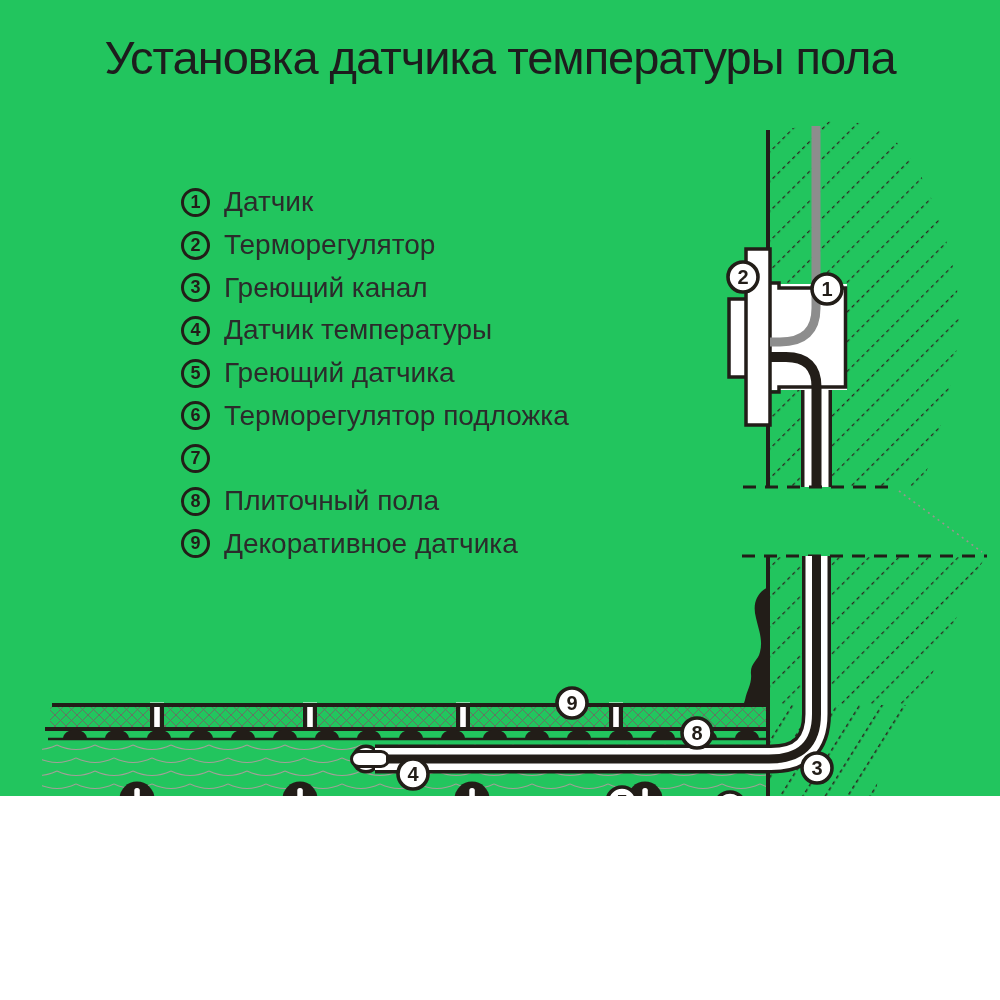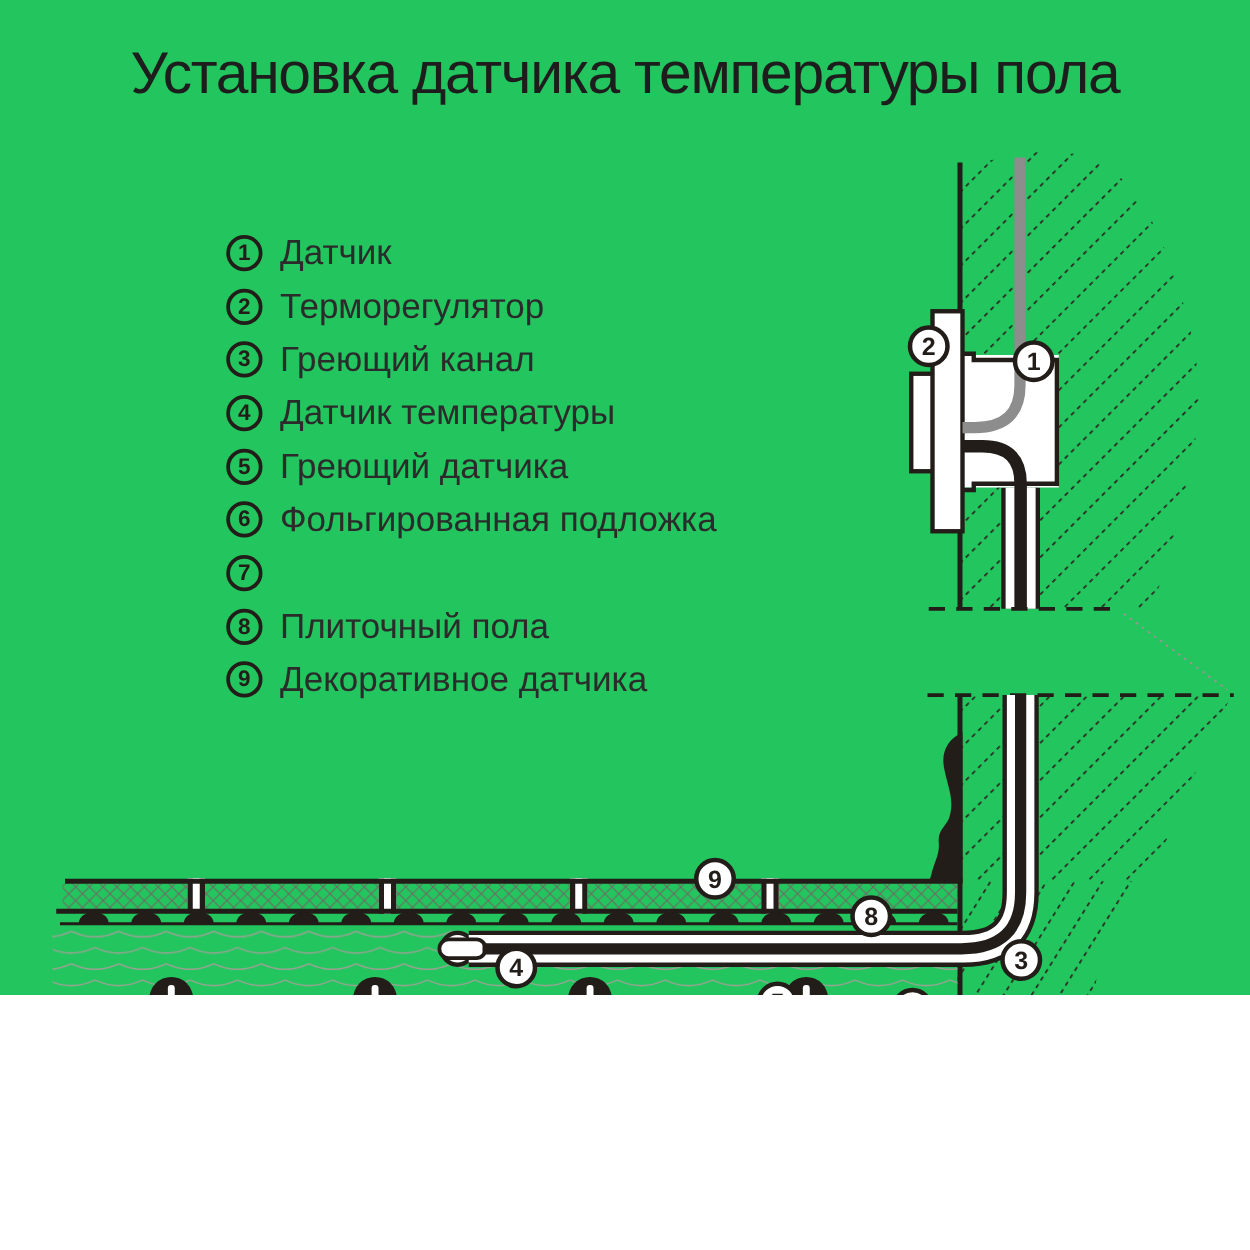--- a/index.html
+++ b/index.html
@@ -39,21 +39,21 @@
     <div class="lrow">
       <span class="lnum">4</span>
       <span class="llab">Датчик температуры</span>
     </div>
     <div class="lrow">
       <span class="lnum">5</span>
       <span class="llab">Греющий датчика</span>
     </div>
     <div class="lrow">
       <span class="lnum">6</span>
-      <span class="llab">Фольгированная подложка</span>
+      <span class="llab">Терморегулятор подложка</span>
     </div>
     <div class="lrow">
       <span class="lnum">7</span>
     </div>
     <div class="lrow">
       <span class="lnum">8</span>
       <span class="llab">Плиточный пола</span>
     </div>
     <div class="lrow">
       <span class="lnum">9</span>

